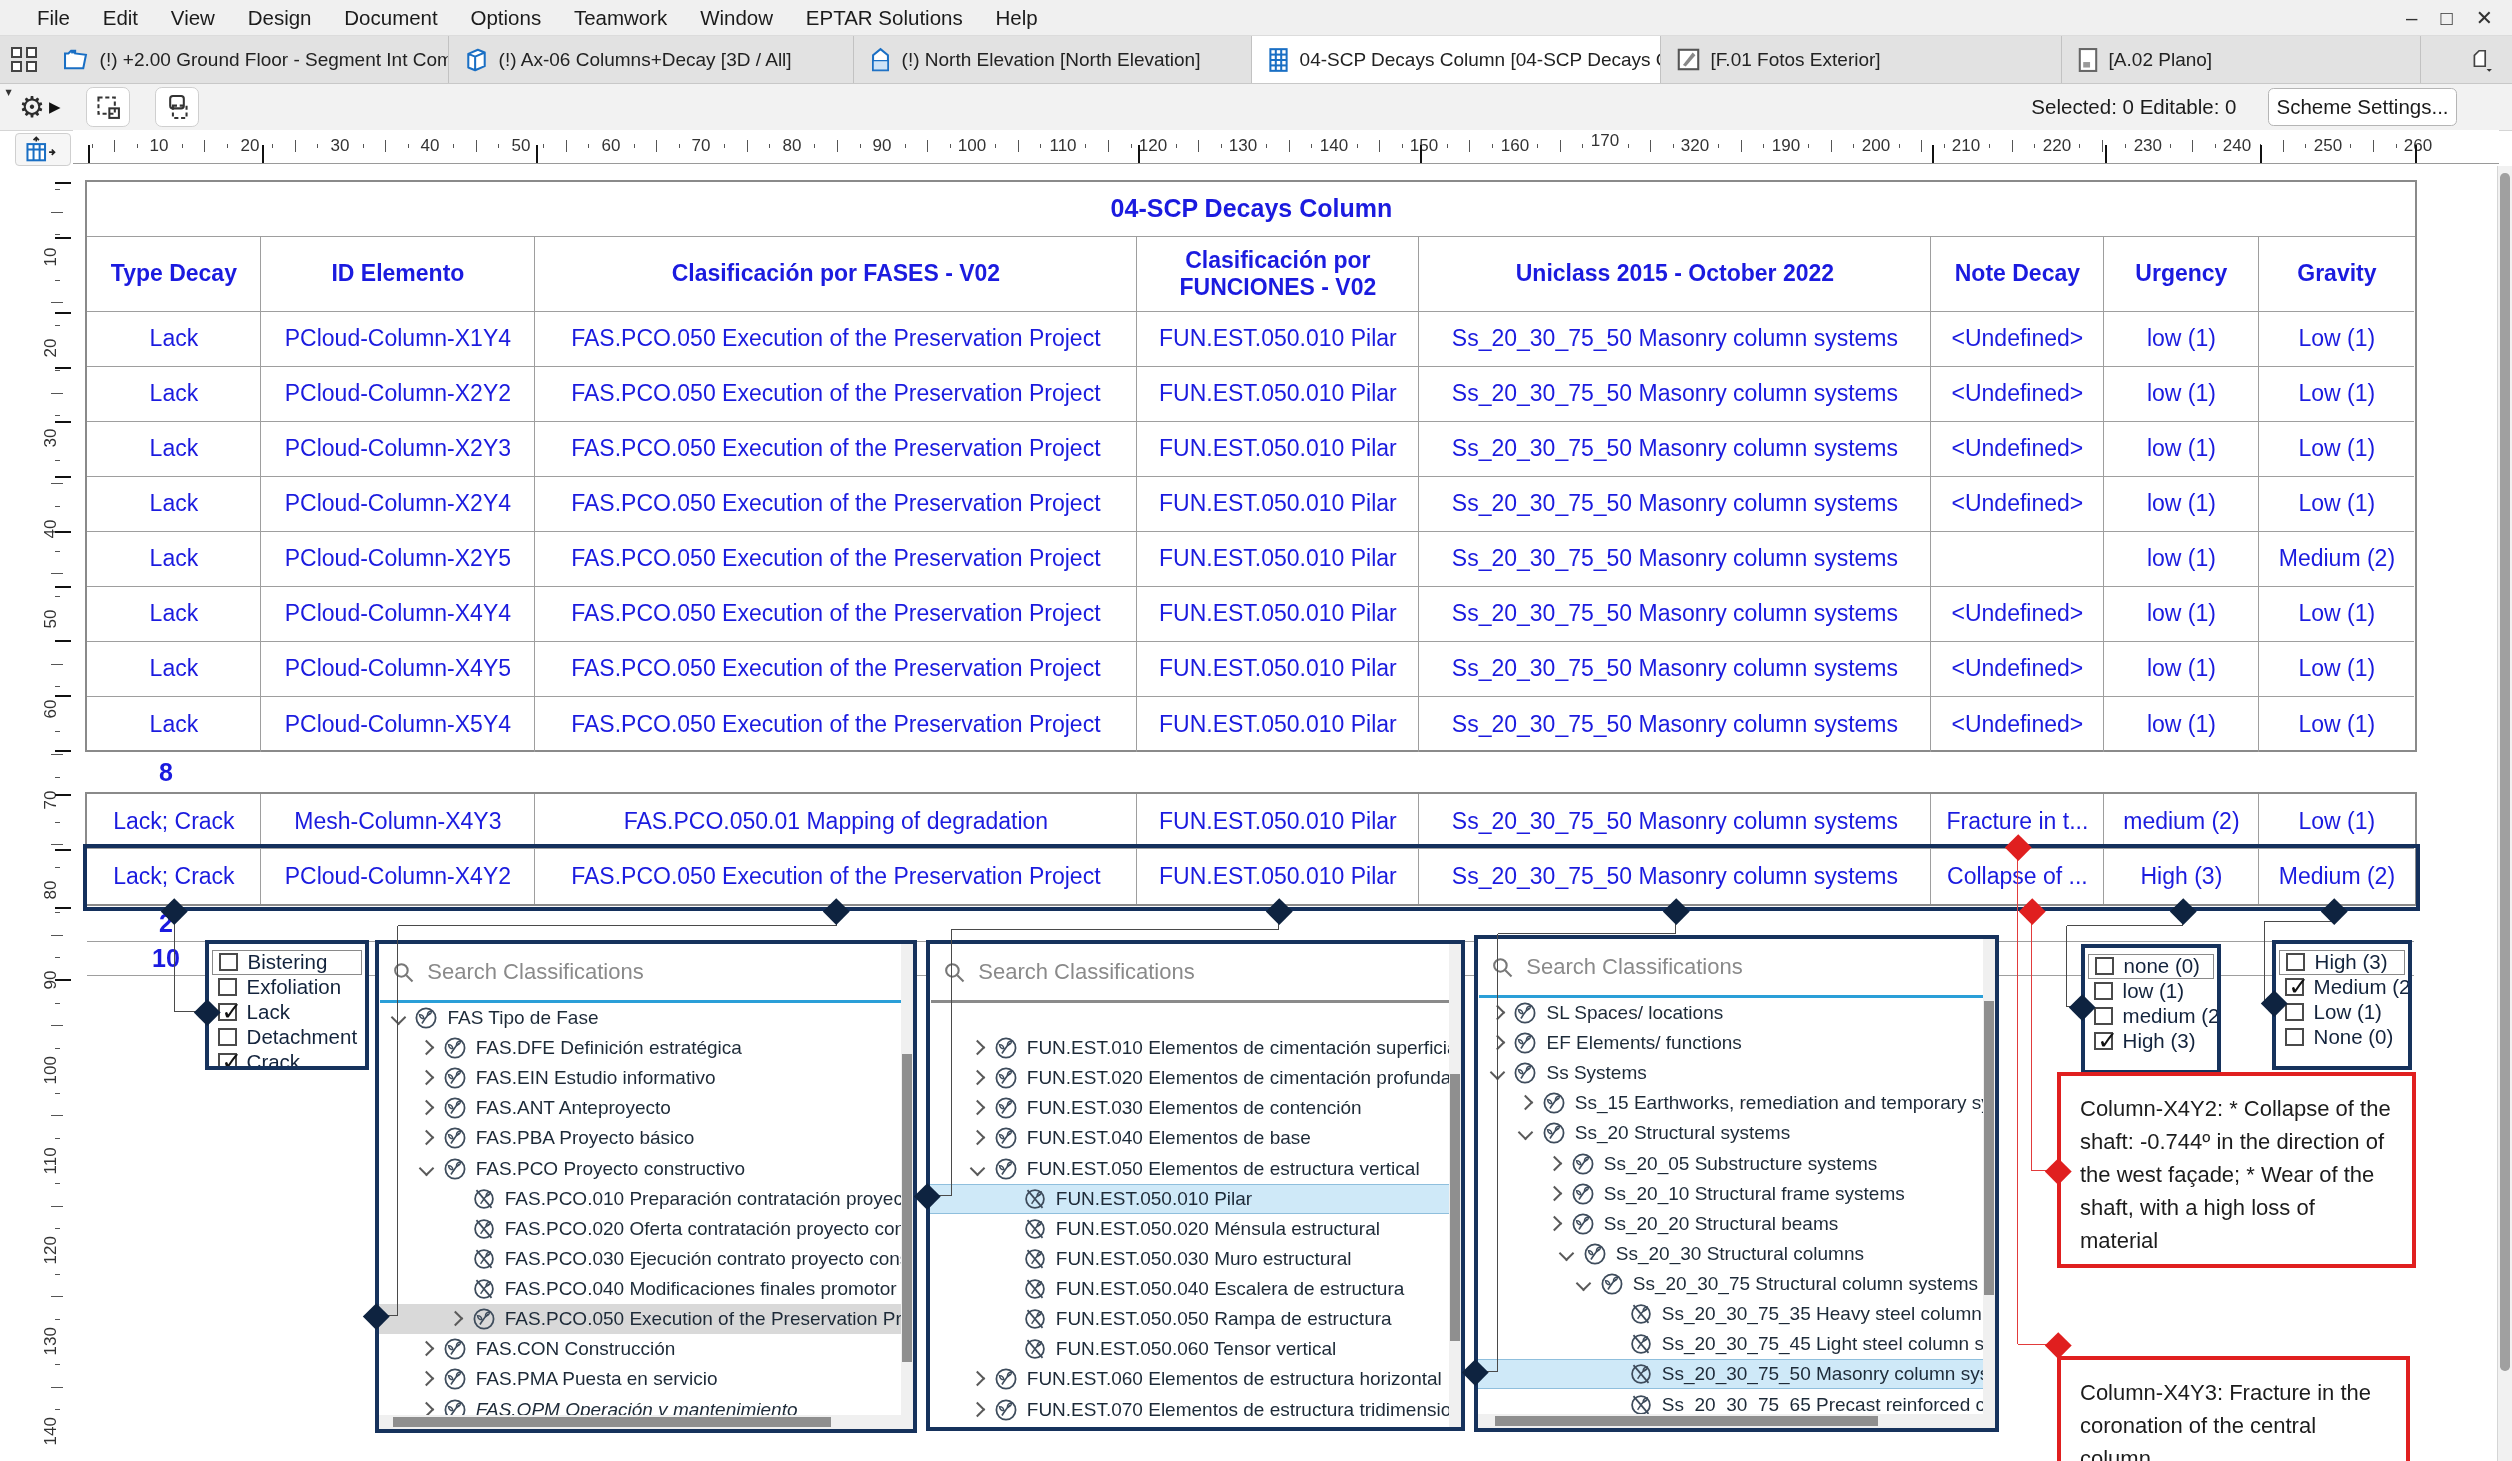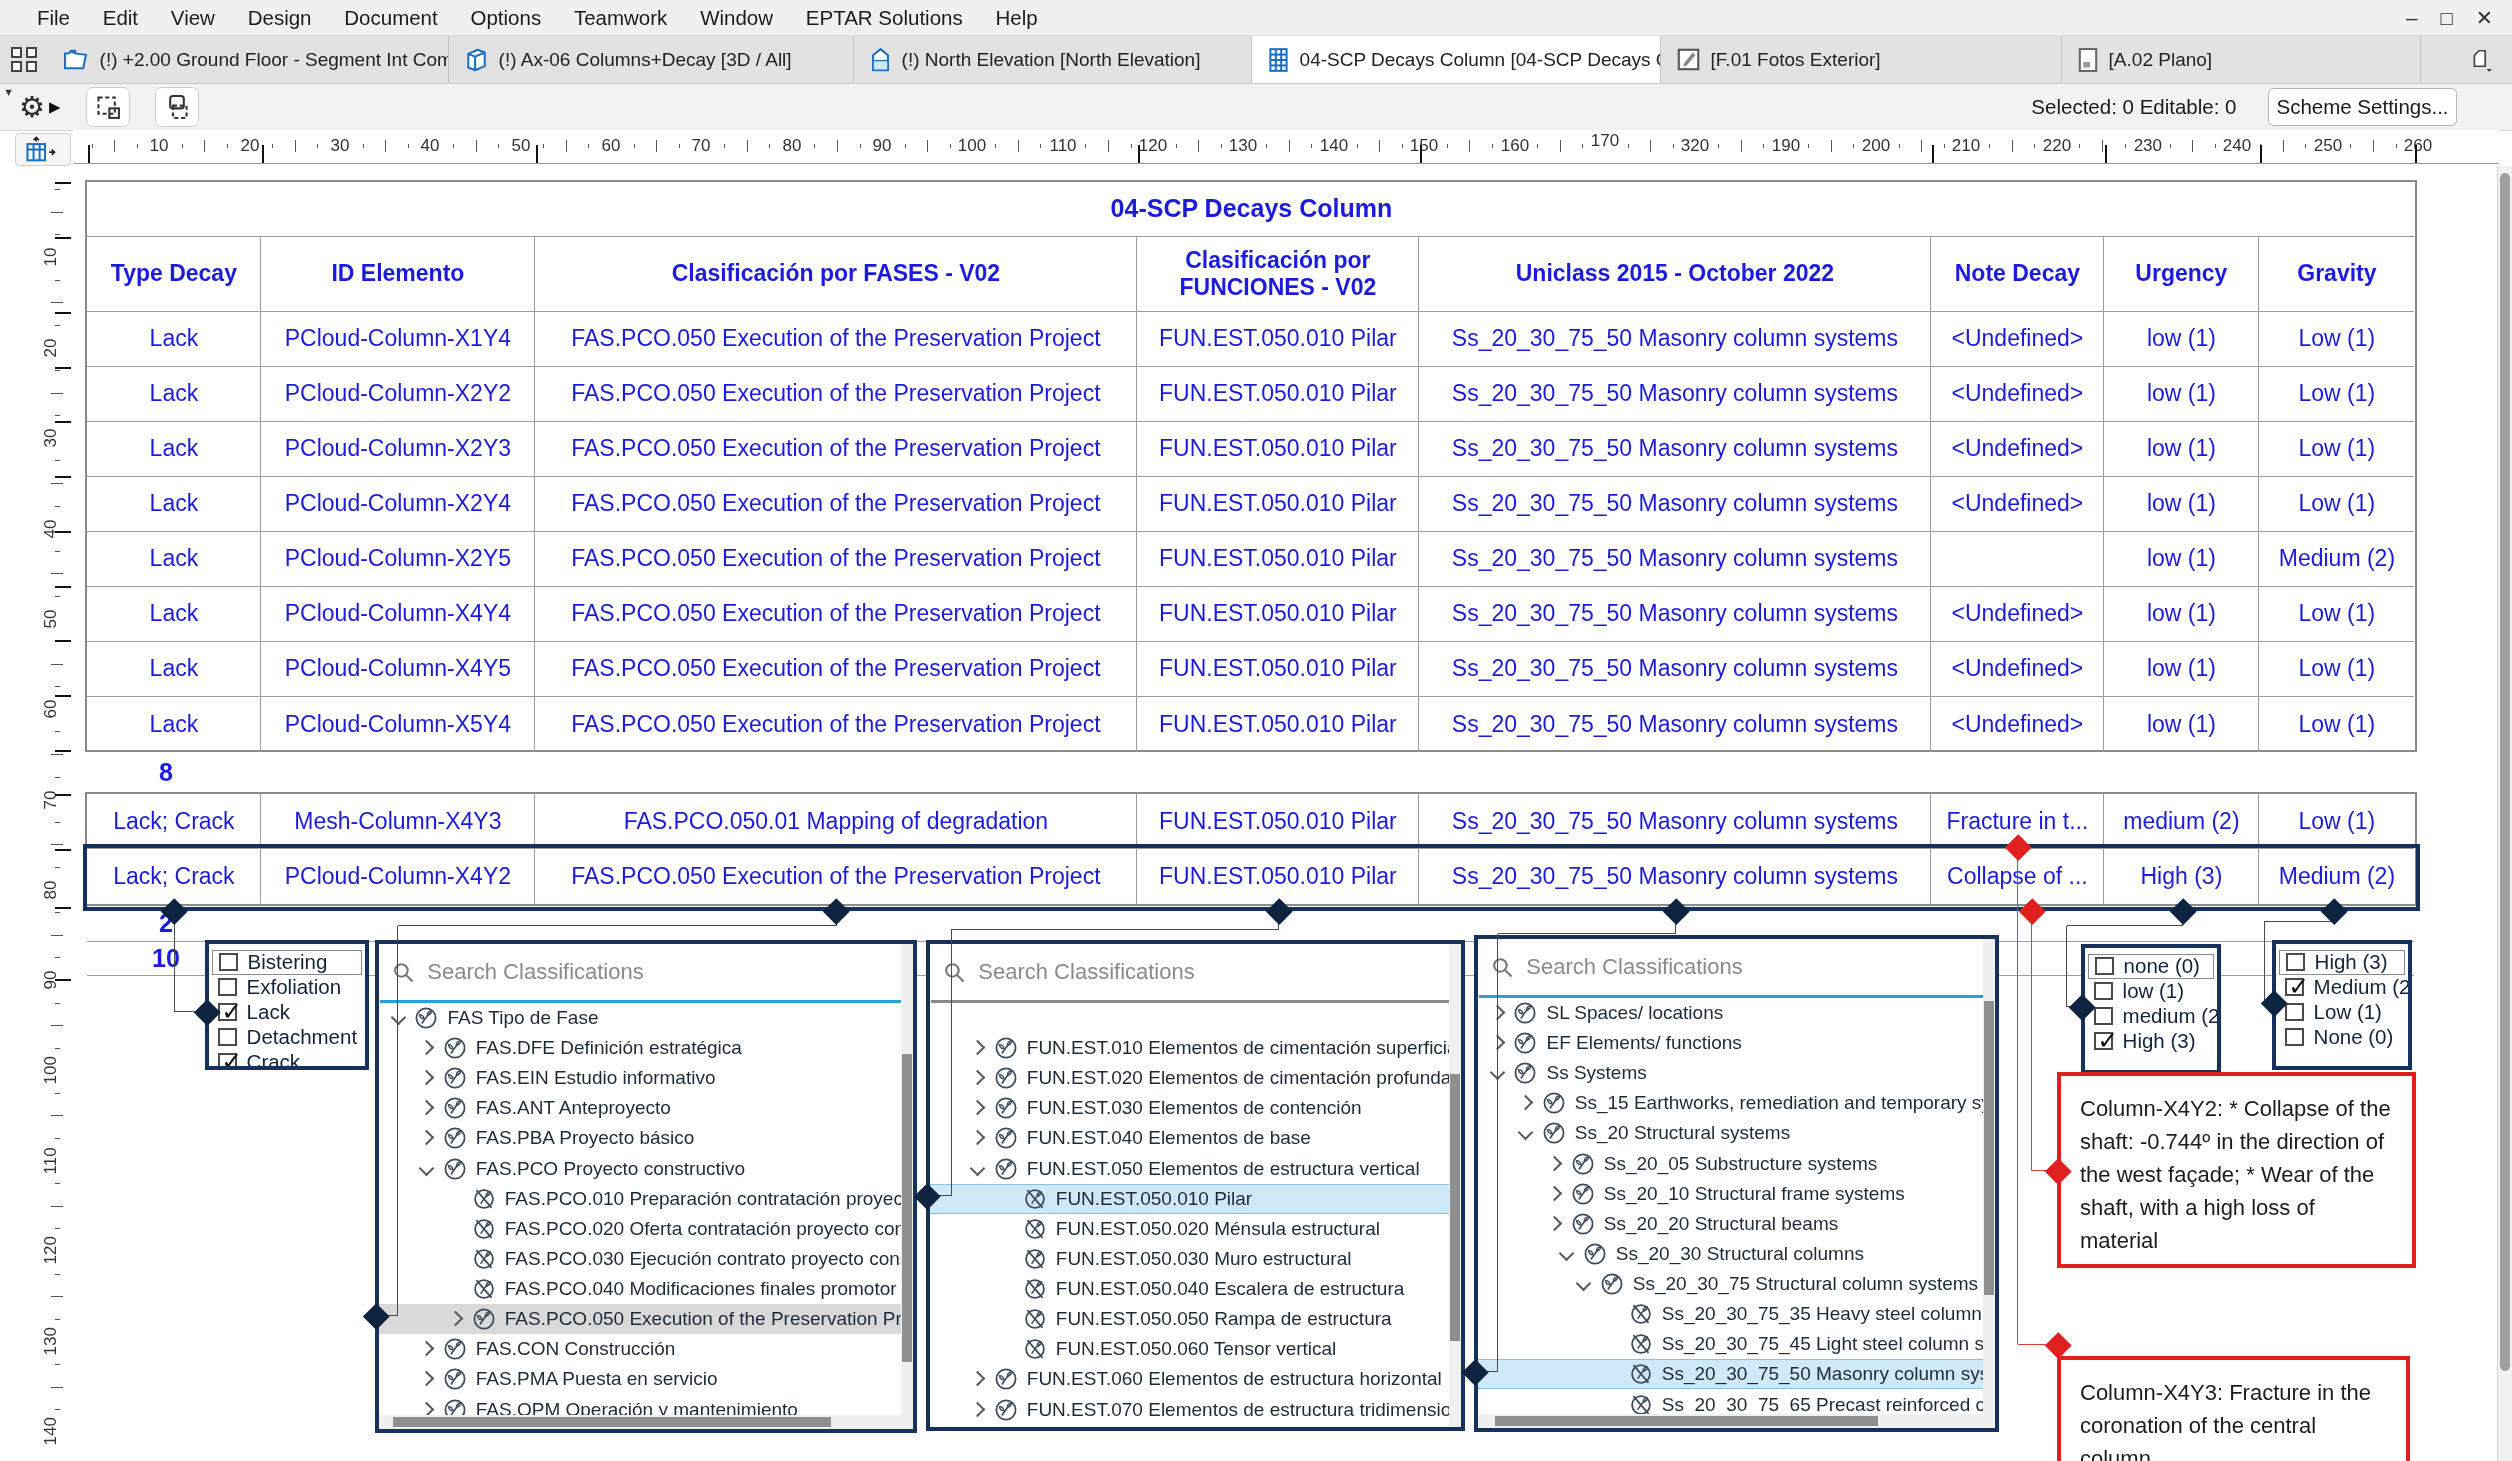--- a/index.html
+++ b/index.html
@@ -820,21 +820,21 @@
             <span style="flex: 0 0 auto;">
               <svg width="26" height="26" viewBox="0 0 38 38">
                 <circle cx="19" cy="19" r="14" fill="none" stroke="#3e4c5c" stroke-width="2.6"></circle>
                 <path d="M13 27 C17 21 19 17 25 12" fill="none" stroke="#3e4c5c" stroke-width="2.4"></path>
                 <path d="M16 20 c-4 0 -6 -2 -6.5 -6 c4 0 6 2 6.5 6 Z" fill="none" stroke="#3e4c5c" stroke-width="2"></path>
                 <path d="M21 15 c0 -4 2 -6 6 -6.5 c0 4 -2 6 -6 6.5 Z" fill="none" stroke="#3e4c5c" stroke-width="2"></path>
               </svg>
             </span>
             <span class="tree-label">FAS.PMA Puesta en servicio</span>
           </div>
-          <div class="tree-row" style="top: 392px;">
+          <div class="tree-row" style="top: 392px; font-style: italic;">
             <span style="display: inline-block; width: 42px; flex: 0 0 auto;"></span>
             <span class="chev right" style="margin: 0px 9.6px 0px 0px;"></span>
             <span style="flex: 0 0 auto;">
               <svg width="26" height="26" viewBox="0 0 38 38">
                 <circle cx="19" cy="19" r="14" fill="none" stroke="#3e4c5c" stroke-width="2.6"></circle>
                 <path d="M13 27 C17 21 19 17 25 12" fill="none" stroke="#3e4c5c" stroke-width="2.4"></path>
                 <path d="M16 20 c-4 0 -6 -2 -6.5 -6 c4 0 6 2 6.5 6 Z" fill="none" stroke="#3e4c5c" stroke-width="2"></path>
                 <path d="M21 15 c0 -4 2 -6 6 -6.5 c0 4 -2 6 -6 6.5 Z" fill="none" stroke="#3e4c5c" stroke-width="2"></path>
               </svg>
             </span>

